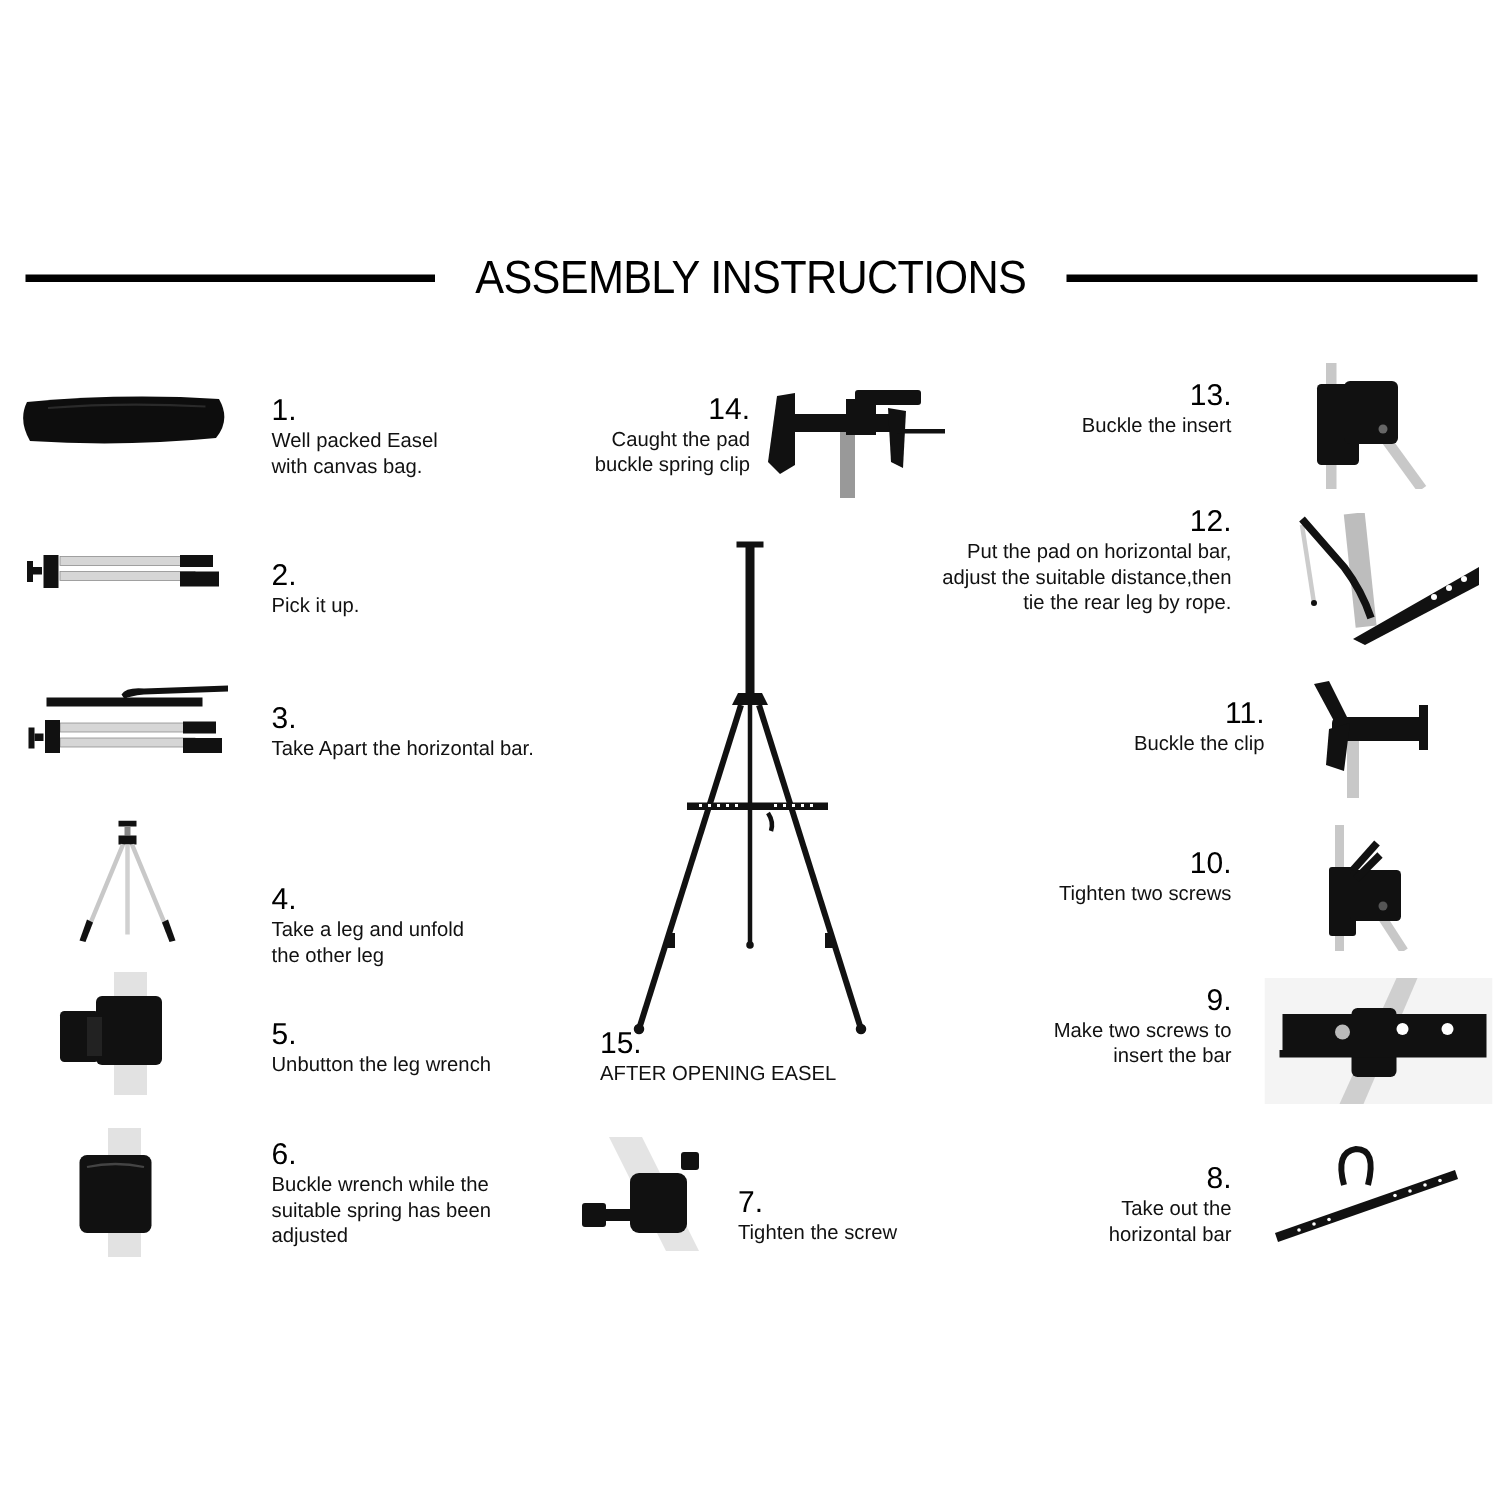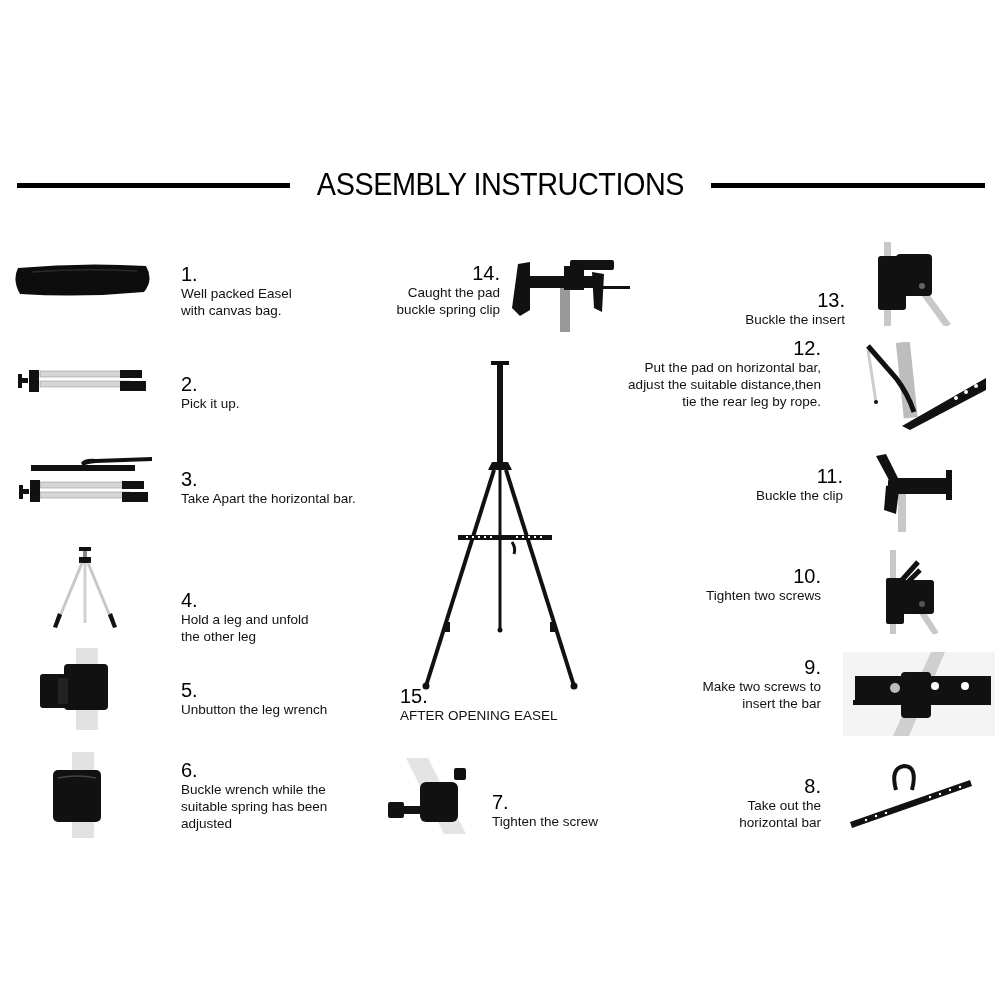--- a/index.html
+++ b/index.html
@@ -82,21 +82,21 @@
     <rect x="29" y="10" width="12" height="6" fill="#111"></rect>
     <line x1="32" y1="16" x2="8" y2="74" stroke="#c8c8c8" stroke-width="3"></line>
     <line x1="38" y1="16" x2="62" y2="74" stroke="#c8c8c8" stroke-width="3"></line>
     <line x1="35" y1="16" x2="35" y2="76" stroke="#d0d0d0" stroke-width="3"></line>
     <path d="M8 66 L3 80 L7 81 L12 68 Z" fill="#111"></path>
     <path d="M62 66 L67 80 L63 81 L58 68 Z" fill="#111"></path>
   </svg>
 </div>
 <div class="step" style="left:181px;top:590px;">
   <span class="num">4.</span>
-  <span class="desc">Hold a leg and unfold
+  <span class="desc">Take a leg and unfold
 the other leg</span>
 </div>
 
 <div class="illus" style="left:38px;top:648px;">
   <svg width="72" height="82" viewBox="0 0 72 82">
     <rect x="38" y="0" width="22" height="82" fill="#e2e2e2"></rect>
     <rect x="26" y="16" width="44" height="46" rx="4" fill="#111"></rect>
     <rect x="2" y="26" width="26" height="34" rx="3" fill="#111"></rect>
     <rect x="20" y="30" width="10" height="26" fill="#222"></rect>
   </svg>
@@ -178,21 +178,21 @@
     <rect x="70" y="12" width="12" height="12" rx="2" fill="#111"></rect>
     <rect x="4" y="46" width="16" height="16" rx="2" fill="#111"></rect>
     <rect x="18" y="50" width="20" height="8" fill="#111"></rect>
   </svg>
 </div>
 <div class="step" style="left:492px;top:792px;">
   <span class="num">7.</span>
   <span class="desc">Tighten the screw</span>
 </div>
 
-<div class="step right" style="left:644px;top:254px;width:201px;margin-top:36px;">
+<div class="step right" style="left:620px;top:254px;width:201px;">
   <span class="num">13.</span>
   <span class="desc">Buckle the insert</span>
 </div>
 <div class="illus" style="left:876px;top:242px;">
   <svg width="76" height="84" viewBox="0 0 76 84">
     <rect x="8" y="0" width="7" height="84" fill="#c8c8c8"></rect>
     <line x1="40" y1="40" x2="72" y2="84" stroke="#c8c8c8" stroke-width="7"></line>
     <rect x="2" y="14" width="28" height="54" rx="3" fill="#111"></rect>
     <rect x="20" y="12" width="36" height="42" rx="4" fill="#111"></rect>
     <circle cx="46" cy="44" r="3" fill="#666"></circle>

